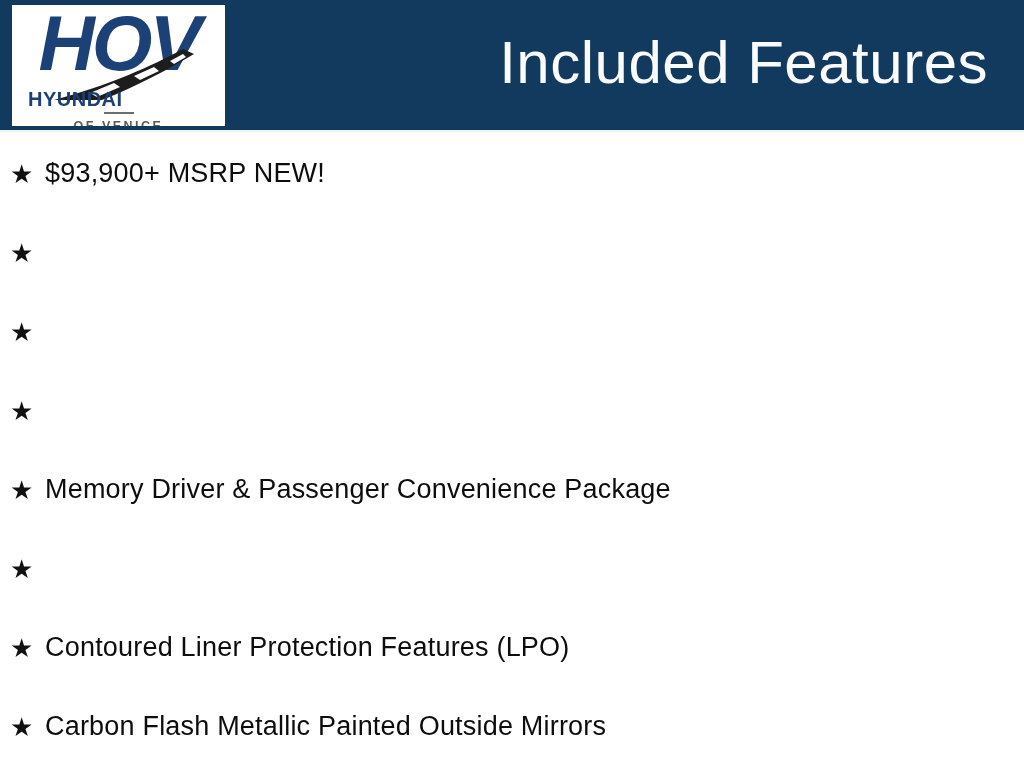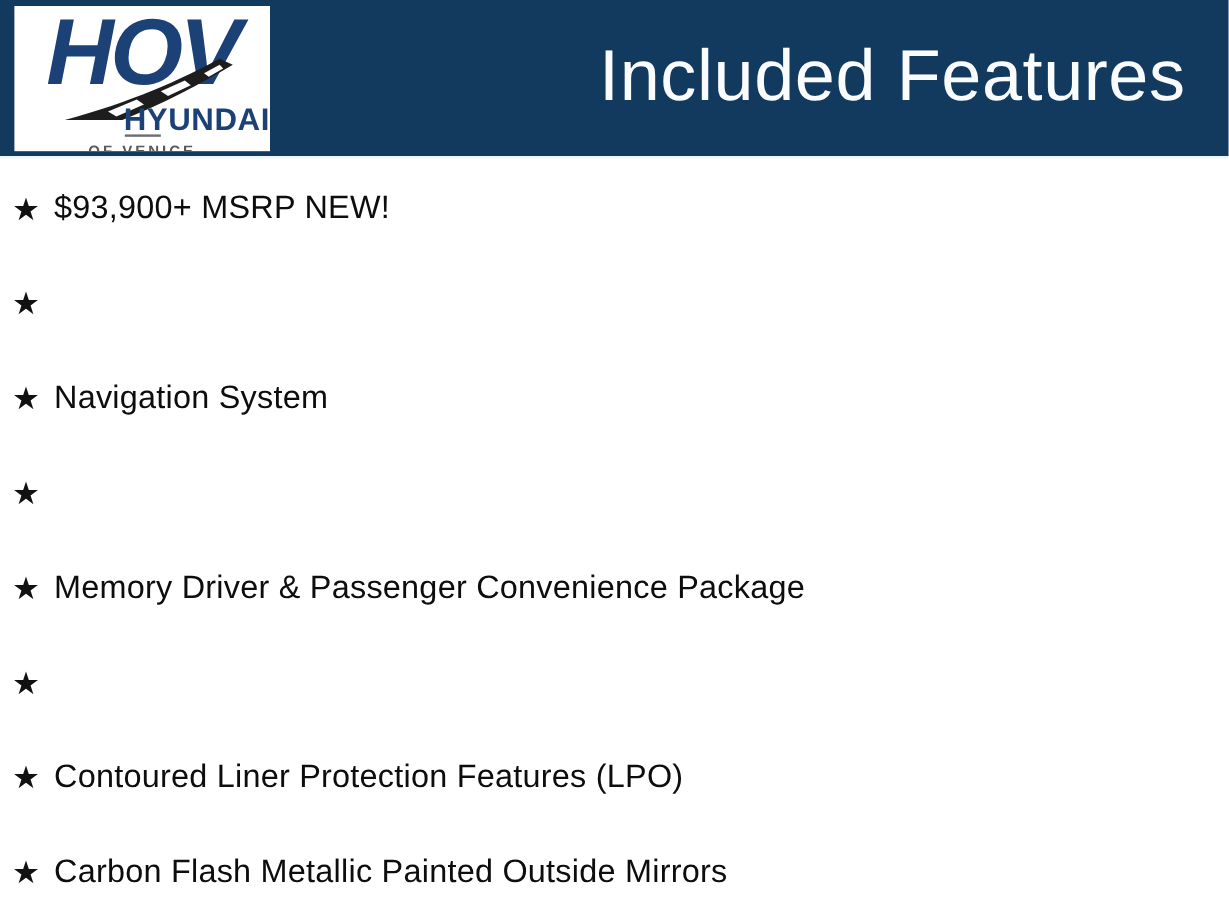--- a/index.html
+++ b/index.html
@@ -69,24 +69,24 @@
   .logo-road {
     position: absolute;
     left: 40px;
     top: 43px;
     width: 145px;
     height: 54px;
   }
   .logo-hyundai {
     position: absolute;
     top: 81px;
-    left: 0;
+    left: 16px;
     right: 0;
-    text-align: right;
-    font-size: 26px;
+    text-align: left;
+    font-size: 20px;
     line-height: 26px;
     font-weight: 700;
     color: #1c4176;
     letter-spacing: 0.5px;
   }
   .logo-ofvenice {
     position: absolute;
     top: 107px;
     left: 0;
     right: 0;
@@ -161,21 +161,20 @@
 
   <li class="feature-item">
       <span class="star">★</span>
       <span class="feature-text">$93,900+ MSRP NEW!</span>
     </li>
       <li class="feature-item">
       <span class="star">★</span>
     </li>
       <li class="feature-item">
       <span class="star">★</span>
-      <span class="feature-text">Navigation System</span>
     </li>
       <li class="feature-item">
       <span class="star">★</span>
     </li>
       <li class="feature-item">
       <span class="star">★</span>
       <span class="feature-text">Memory Driver &amp; Passenger Convenience Package</span>
     </li>
       <li class="feature-item">
       <span class="star">★</span>

